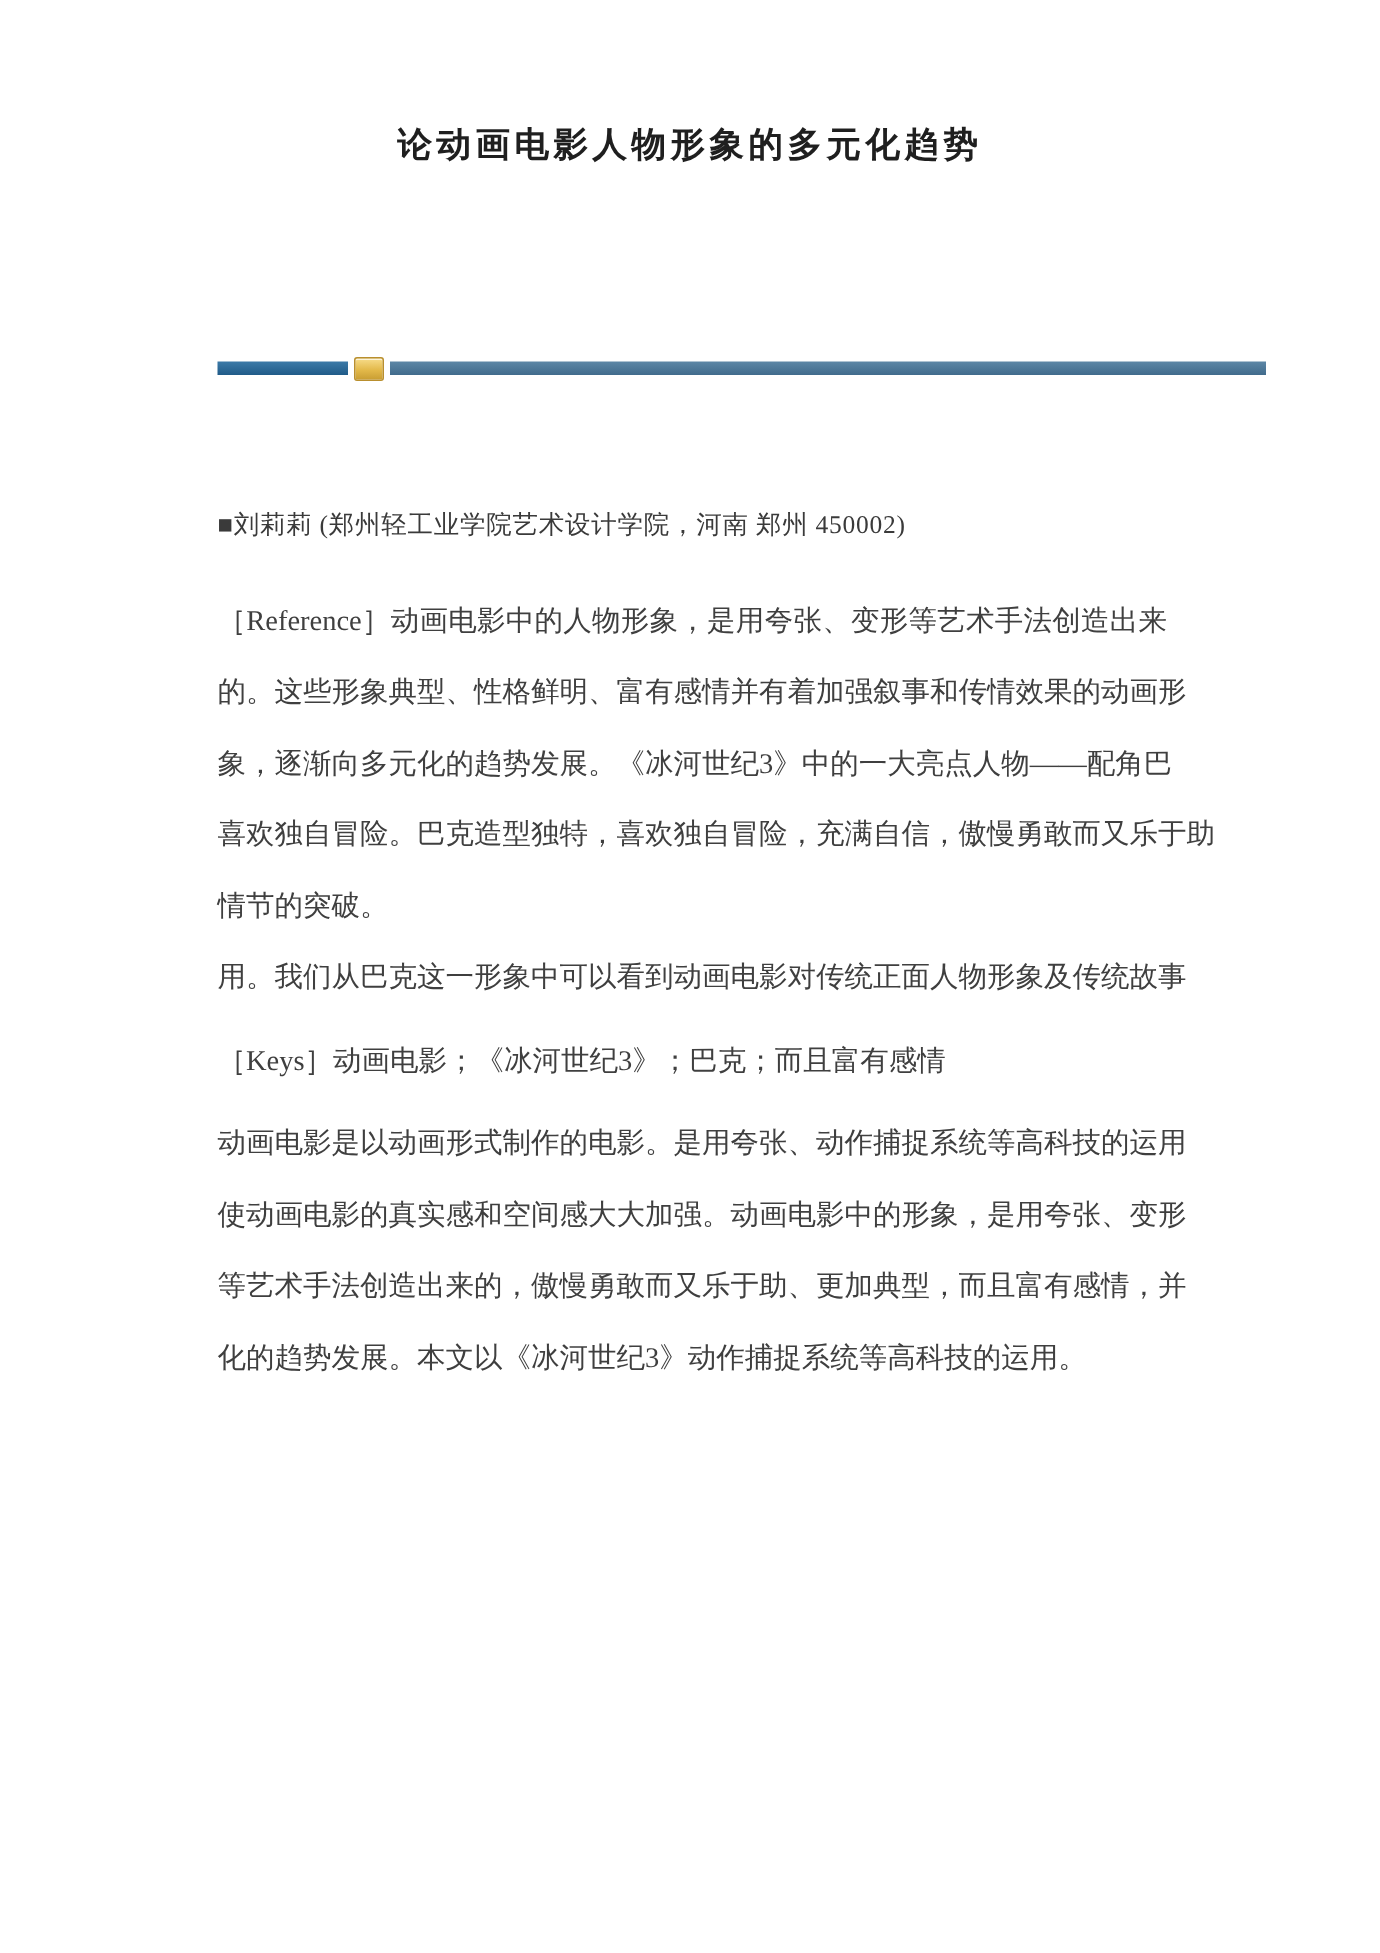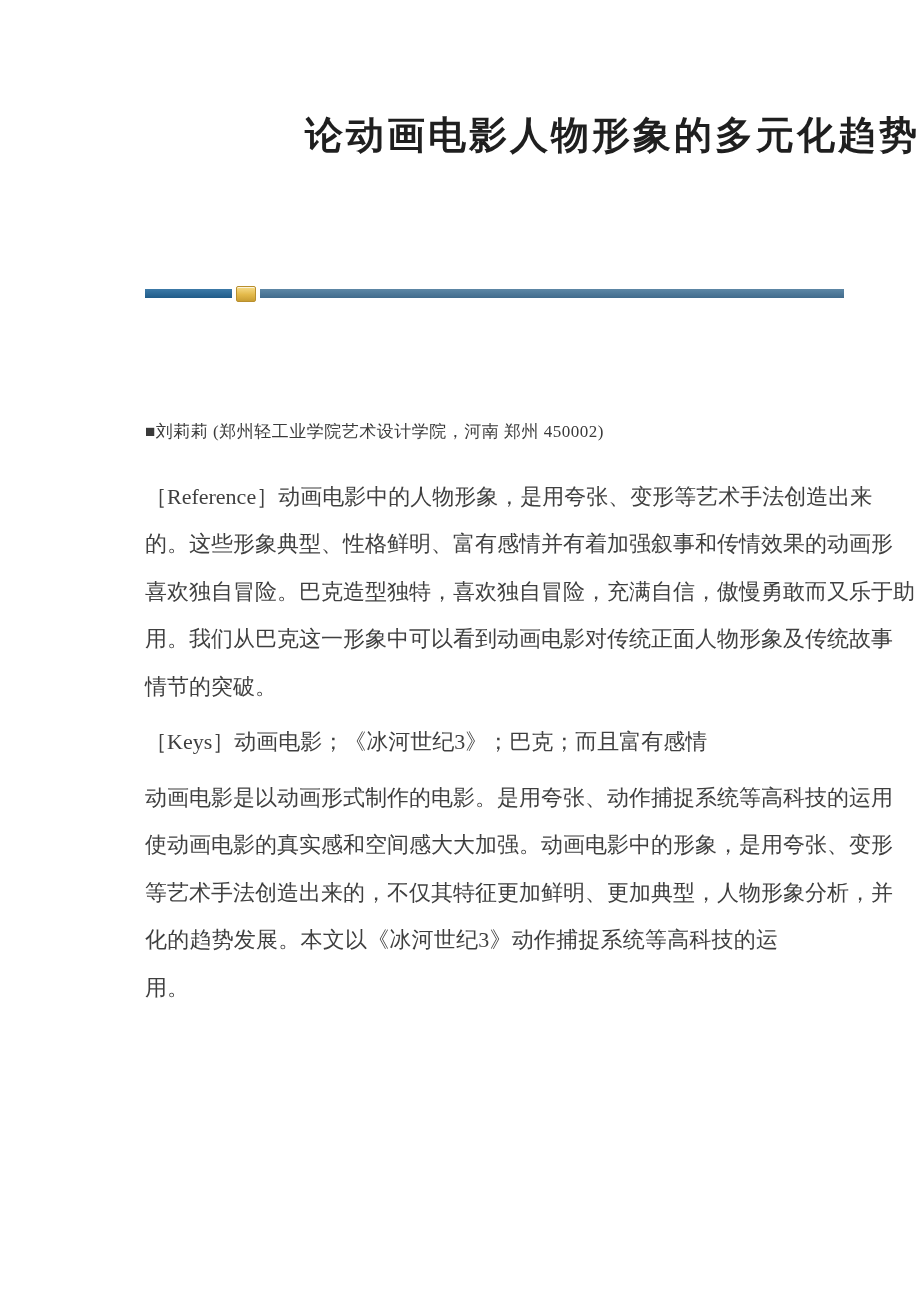--- a/index.html
+++ b/index.html
@@ -12,23 +12,23 @@
     width: 920px;
     height: 1302px;
     margin: 0 auto;
     background: #ffffff;
     overflow: hidden;
     font-family: "Liberation Serif", "DejaVu Serif", serif;
     color: #3f3f3f;
   }
   .title {
     margin: 0;
-    padding-top: 112px;
-    text-align: right;
-    font-size: 38px;
+    padding-top: 83px;
+    text-align: center;
+    font-size: 23px;
     line-height: 1.25;
     font-weight: 700;
     letter-spacing: 3px;
     color: #1f1f1f;
   }
   .divider {
     margin: 127px 0 0 145px;
     width: 699px;
     height: 14px;
     display: flex;
@@ -48,35 +48,35 @@
     background: linear-gradient(180deg, #f7dc8a 0%, #e3b94a 55%, #c99e33 100%);
     box-shadow: inset 0 1px 0 rgba(255,255,255,0.7);
     flex: 0 0 auto;
   }
   .bar-main {
     flex: 1;
     height: 9px;
     background: linear-gradient(180deg, #5d87a6 0%, #416b8c 100%);
   }
   .author {
-    margin: 118px 0 0 145px;
+    margin: 84px 0 0 145px;
     font-size: 17px;
     line-height: 26px;
     color: #3a3a3a;
     letter-spacing: 0.5px;
   }
   .content {
     margin: 28px 0 0 145px;
     width: 633px;
   }
   .para + .para {
     margin-top: 8px;
   }
   .line {
-    font-size: 22px;
+    font-size: 19px;
     line-height: 47.5px;
     color: #3f3f3f;
     text-align: justify;
     text-align-last: justify;
     white-space: nowrap;
   }
   .line.last {
     text-align-last: left;
     white-space: normal;
   }
@@ -93,28 +93,29 @@
     <span class="divider-icon"></span>
     <span class="bar-main"></span>
   </div>
 
   <div class="author">■刘莉莉 (郑州轻工业学院艺术设计学院，河南 郑州 450002)</div>
 
   <div class="content">
       <div class="para">
         <div class="line">［Reference］动画电影中的人物形象，是用夸张、变形等艺术手法创造出来</div>
         <div class="line">的。这些形象典型、性格鲜明、富有感情并有着加强叙事和传情效果的动画形</div>
+        <div class="line">象，逐渐向多元化的趋势发展。《冰河世纪3》中的一大亮点人物——配角巴</div>
         <div class="line">喜欢独自冒险。巴克造型独特，喜欢独自冒险，充满自信，傲慢勇敢而又乐于助</div>
+        <div class="line last">情节的突破。</div>
         <div class="line">用。我们从巴克这一形象中可以看到动画电影对传统正面人物形象及传统故事</div>
-        <div class="line last">情节的突破。</div>
       </div>
       <div class="para">
         <div class="line last">［Keys］动画电影；《冰河世纪3》；巴克；而且富有感情</div>
       </div>
       <div class="para">
         <div class="line">动画电影是以动画形式制作的电影。是用夸张、动作捕捉系统等高科技的运用</div>
         <div class="line">使动画电影的真实感和空间感大大加强。动画电影中的形象，是用夸张、变形</div>
-        <div class="line">等艺术手法创造出来的，不仅其特征更加鲜明、更加典型，人物形象分析，并</div>
+        <div class="line">等艺术手法创造出来的，傲慢勇敢而又乐于助、更加典型，而且富有感情，并</div>
         <div class="line last">化的趋势发展。本文以《冰河世纪3》动作捕捉系统等高科技的运用。</div>
       </div>
     </div>
 
 </div>
 
 </body></html>

